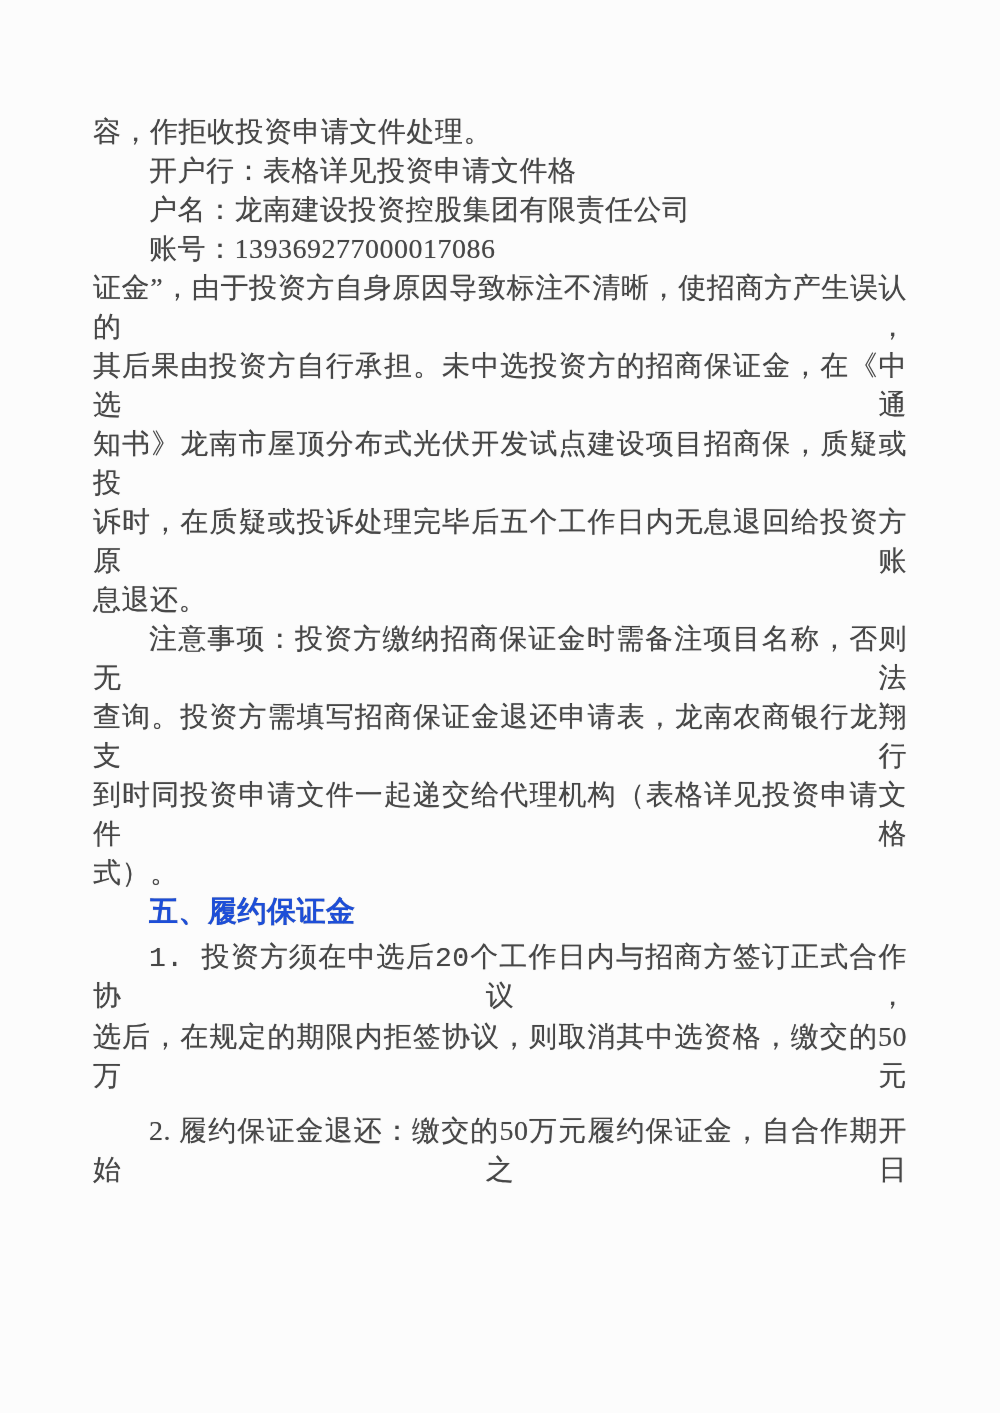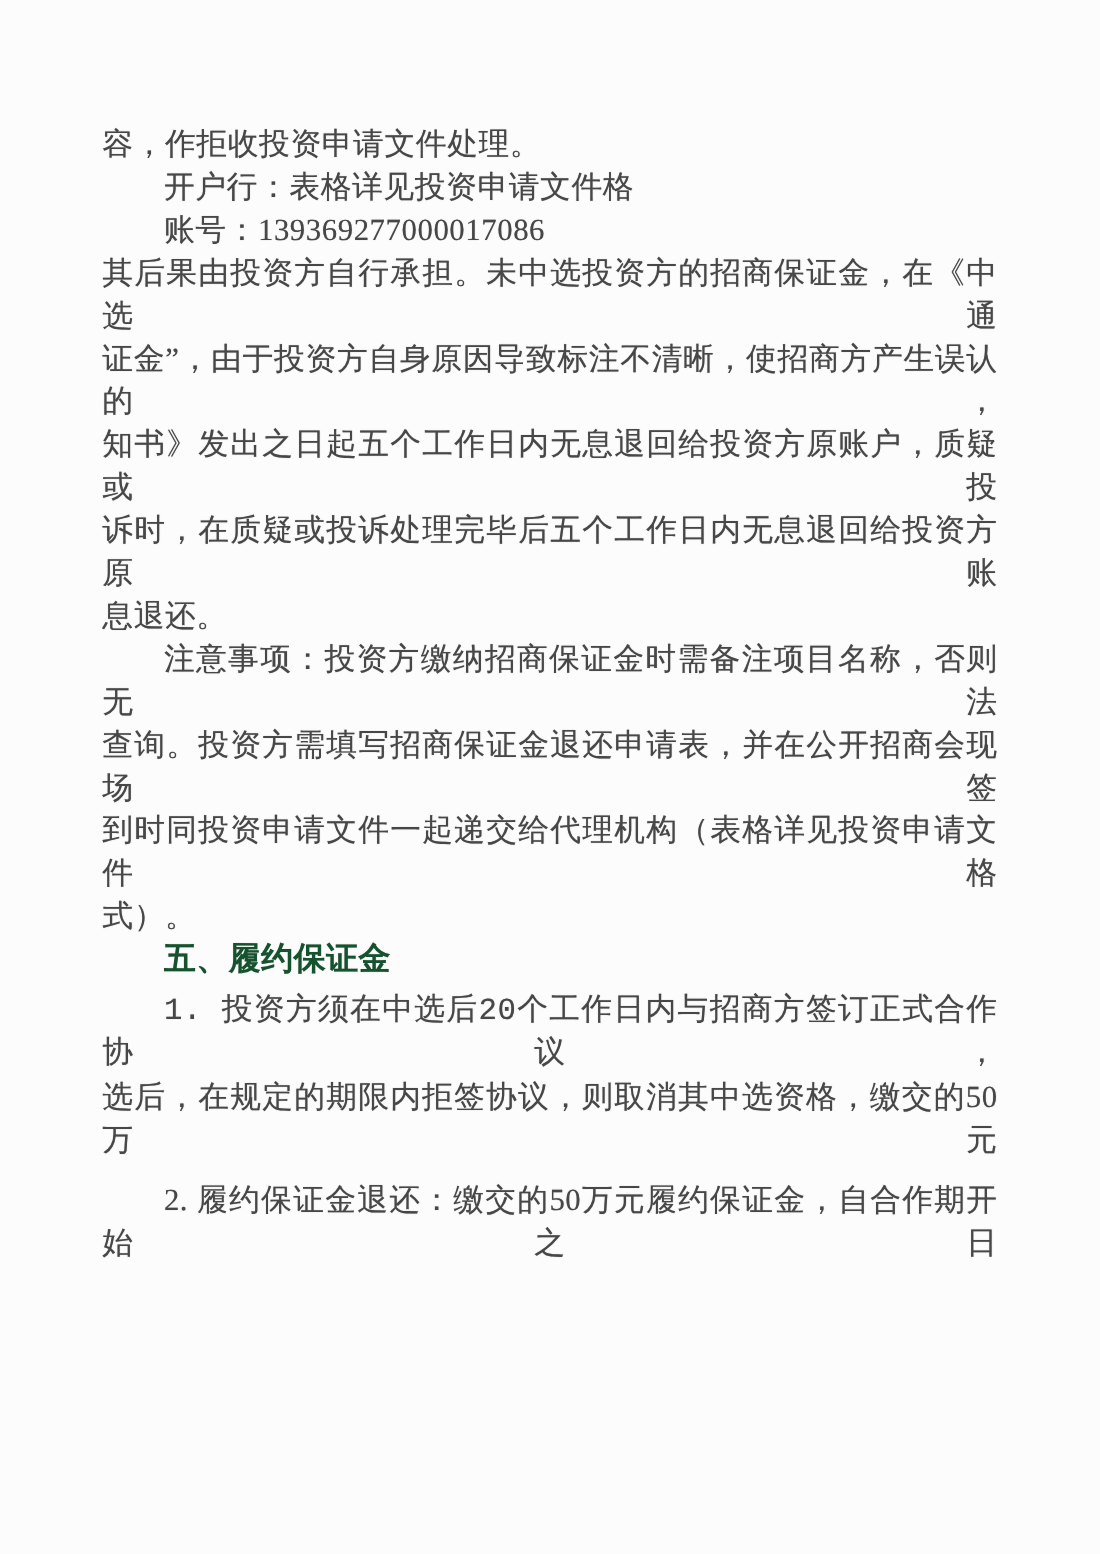--- a/index.html
+++ b/index.html
@@ -37,41 +37,42 @@
   .line.short {
     text-align: left;
     text-align-last: left;
   }
   .line.indent {
     text-indent: 56px;
   }
   .line.heading {
     font-weight: 700;
     font-size: 29px;
-    color: #14532d;
+    color: #1d4ed8;
   }
   .gap-xs { margin-top: 6px; }
   .gap-sm { margin-top: 8px; font-family: Liberation Mono, monospace; }
   .gap-md { margin-top: 16px; }
 </style>
 </head>
 <body>
 
 <div class="page">
   <div class="text-block">
     <p class="line short">容，作拒收投资申请文件处理。</p>
     <p class="line short indent">开户行：表格详见投资申请文件格</p>
+    <p class="line short indent">户名：龙南建设投资控股集团有限责任公司</p>
     <p class="line short indent">账号：139369277000017086</p>
+    <p class="line">证金”，由于投资方自身原因导致标注不清晰，使招商方产生误认的，</p>
     <p class="line">其后果由投资方自行承担。未中选投资方的招商保证金，在《中选通</p>
-    <p class="line">证金”，由于投资方自身原因导致标注不清晰，使招商方产生误认的，</p>
-    <p class="line">知书》发出之日起五个工作日内无息退回给投资方原账户，质疑或投</p>
+    <p class="line">知书》龙南市屋顶分布式光伏开发试点建设项目招商保，质疑或投</p>
     <p class="line">诉时，在质疑或投诉处理完毕后五个工作日内无息退回给投资方原账</p>
     <p class="line short">息退还。</p>
     <p class="line indent">注意事项：投资方缴纳招商保证金时需备注项目名称，否则无法</p>
-    <p class="line">查询。投资方需填写招商保证金退还申请表，并在公开招商会现场签</p>
+    <p class="line">查询。投资方需填写招商保证金退还申请表，龙南农商银行龙翔支行</p>
     <p class="line">到时同投资申请文件一起递交给代理机构（表格详见投资申请文件格</p>
     <p class="line short">式）。</p>
     <p class="line short indent heading">五、履约保证金</p>
     <p class="line indent gap-sm">1. 投资方须在中选后20个工作日内与招商方签订正式合作协议，</p>
     <p class="line">选后，在规定的期限内拒签协议，则取消其中选资格，缴交的50万元</p>
     <p class="line indent gap-md">2. 履约保证金退还：缴交的50万元履约保证金，自合作期开始之日</p>
 
   </div>
 </div>
 

